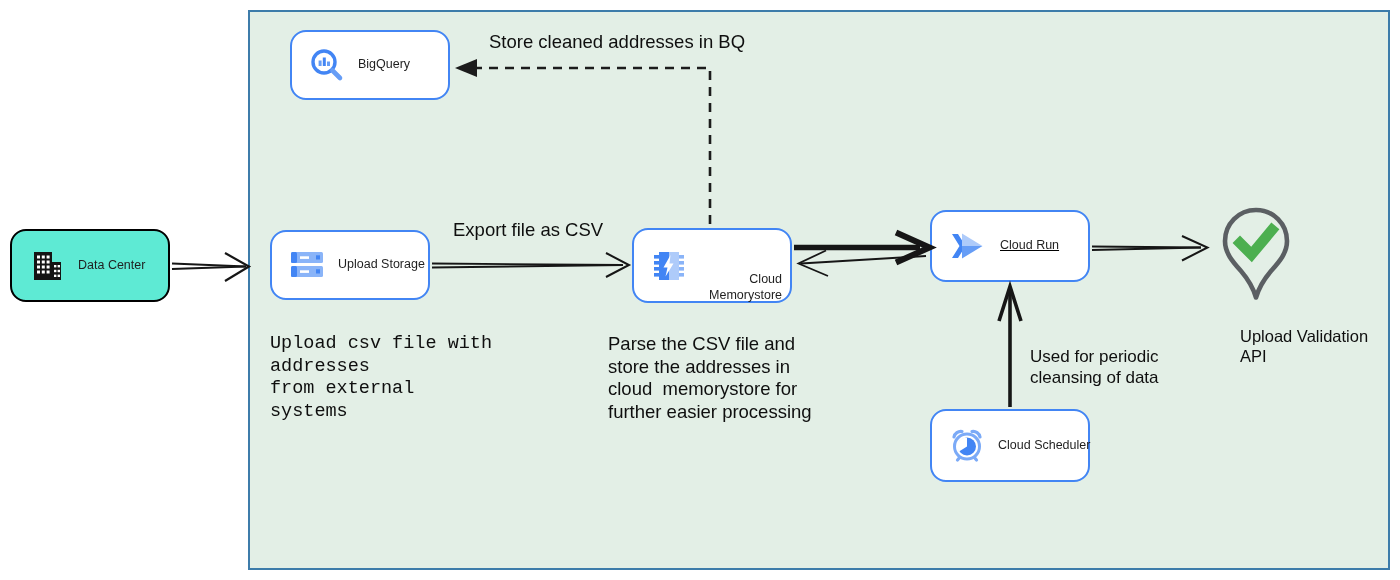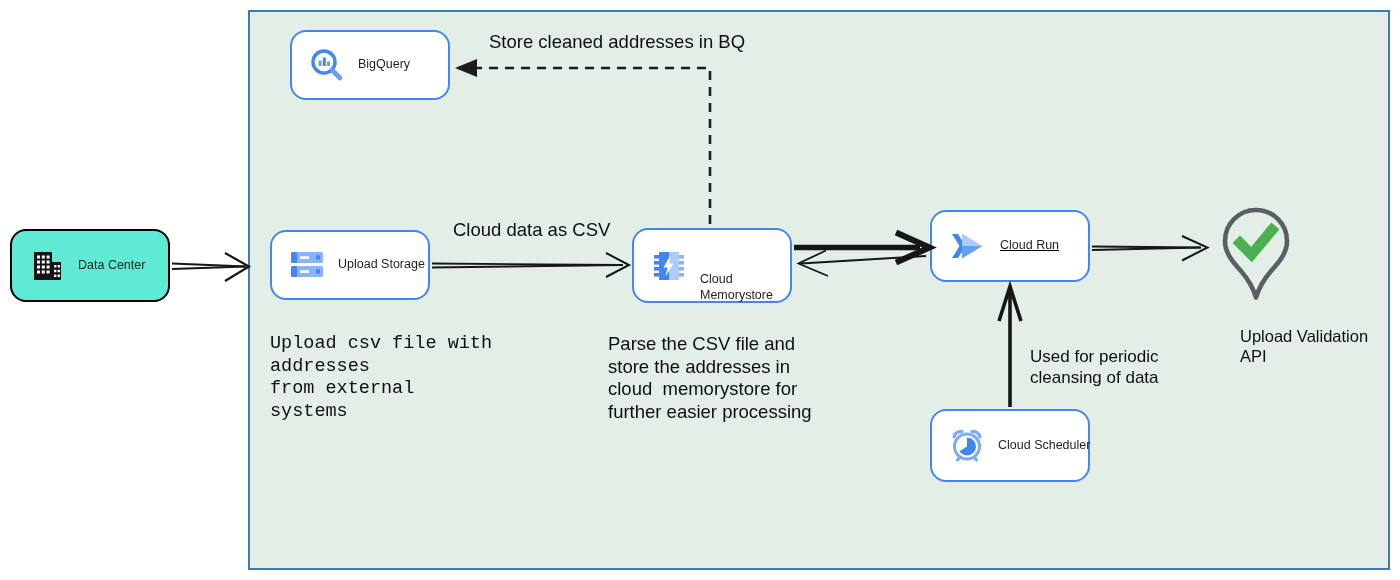--- a/index.html
+++ b/index.html
@@ -1,21 +1,21 @@
 <!DOCTYPE html>
 <html><head>
 <meta charset="utf-8">
 <style>
   html,body{margin:0;padding:0;background:#ffffff;}
   body{width:1400px;height:580px;position:relative;overflow:hidden;
        font-family:"Liberation Sans",sans-serif;}
   .zone{position:absolute;left:248px;top:10px;width:1142px;height:560px;
         background:#e3efe6;border:2px solid #3d7caa;box-sizing:border-box;}
   .node{position:absolute;background:#ffffff;border:2px solid #4285f4;border-radius:16px;
-        display:flex;align-items:center;gap:13px;padding:0 8px 0 17px;box-sizing:border-box;z-index:4;}
+        display:flex;align-items:center;gap:13px;padding:0 8px 0 17px;box-sizing:border-box;z-index:4;text-align:right;}
   .node.dc{background:#5eead4;border:2px solid #000000;}
   .node-label{font-size:12.5px;color:#1f1f1f;white-space:nowrap;line-height:1.25;}
   .node-label.wrap{white-space:normal;width:82px;margin-top:44px;}
   .ann{position:absolute;color:#0f0f0f;font-size:18.5px;line-height:1.22;
        white-space:pre-wrap;z-index:6;}
   .ann.small{font-size:17px;}
   .ann.pinlabel{font-size:16.5px;}
   svg.arrows{position:absolute;left:0;top:0;z-index:5;pointer-events:none;}
   .icon{flex:0 0 auto;display:block;}
   .pin{position:absolute;left:1220px;top:206px;z-index:4;}
@@ -127,21 +127,21 @@
 
 <svg class="pin" width="72" height="102" viewBox="0 0 72 102">
   <path d="M36 4 C18.5 4 5 18 5 35 C5 47 12.5 55.5 21 65 C27 72 32.5 79.5 36 91.5
            C39.5 79.5 45 72 51 65 C59.5 55.5 67 47 67 35 C67 18 53.5 4 36 4 Z" fill="none" stroke="#5b5f63" stroke-width="4.6" stroke-linejoin="round"></path>
   <polyline points="20,37 31.5,48.5 52,24" fill="none" stroke="#4caf50" stroke-width="10.5" stroke-linecap="square" stroke-linejoin="miter"></polyline>
 </svg>
 <div class="ann pinlabel" style="left:1240px;top:326px;width:150px;">Upload Validation
 API</div>
 
 <div class="ann" style="left:489px;top:31px;">Store cleaned addresses in BQ</div>
-<div class="ann" style="left:453px;top:219px;">Cloud data as CSV</div>
+<div class="ann" style="left:453px;top:219px;">Export file as CSV</div>
 <div class="ann" style="left:270px;top:333px;font-family:Liberation Mono, monospace;">Upload csv file with
 addresses
 from external
 systems</div>
 <div class="ann" style="left:608px;top:333px;">Parse the CSV file and
 store the addresses in
 cloud  memorystore for
 further easier processing</div>
 <div class="ann small" style="left:1030px;top:347px;">Used for periodic
 cleansing of data</div>

